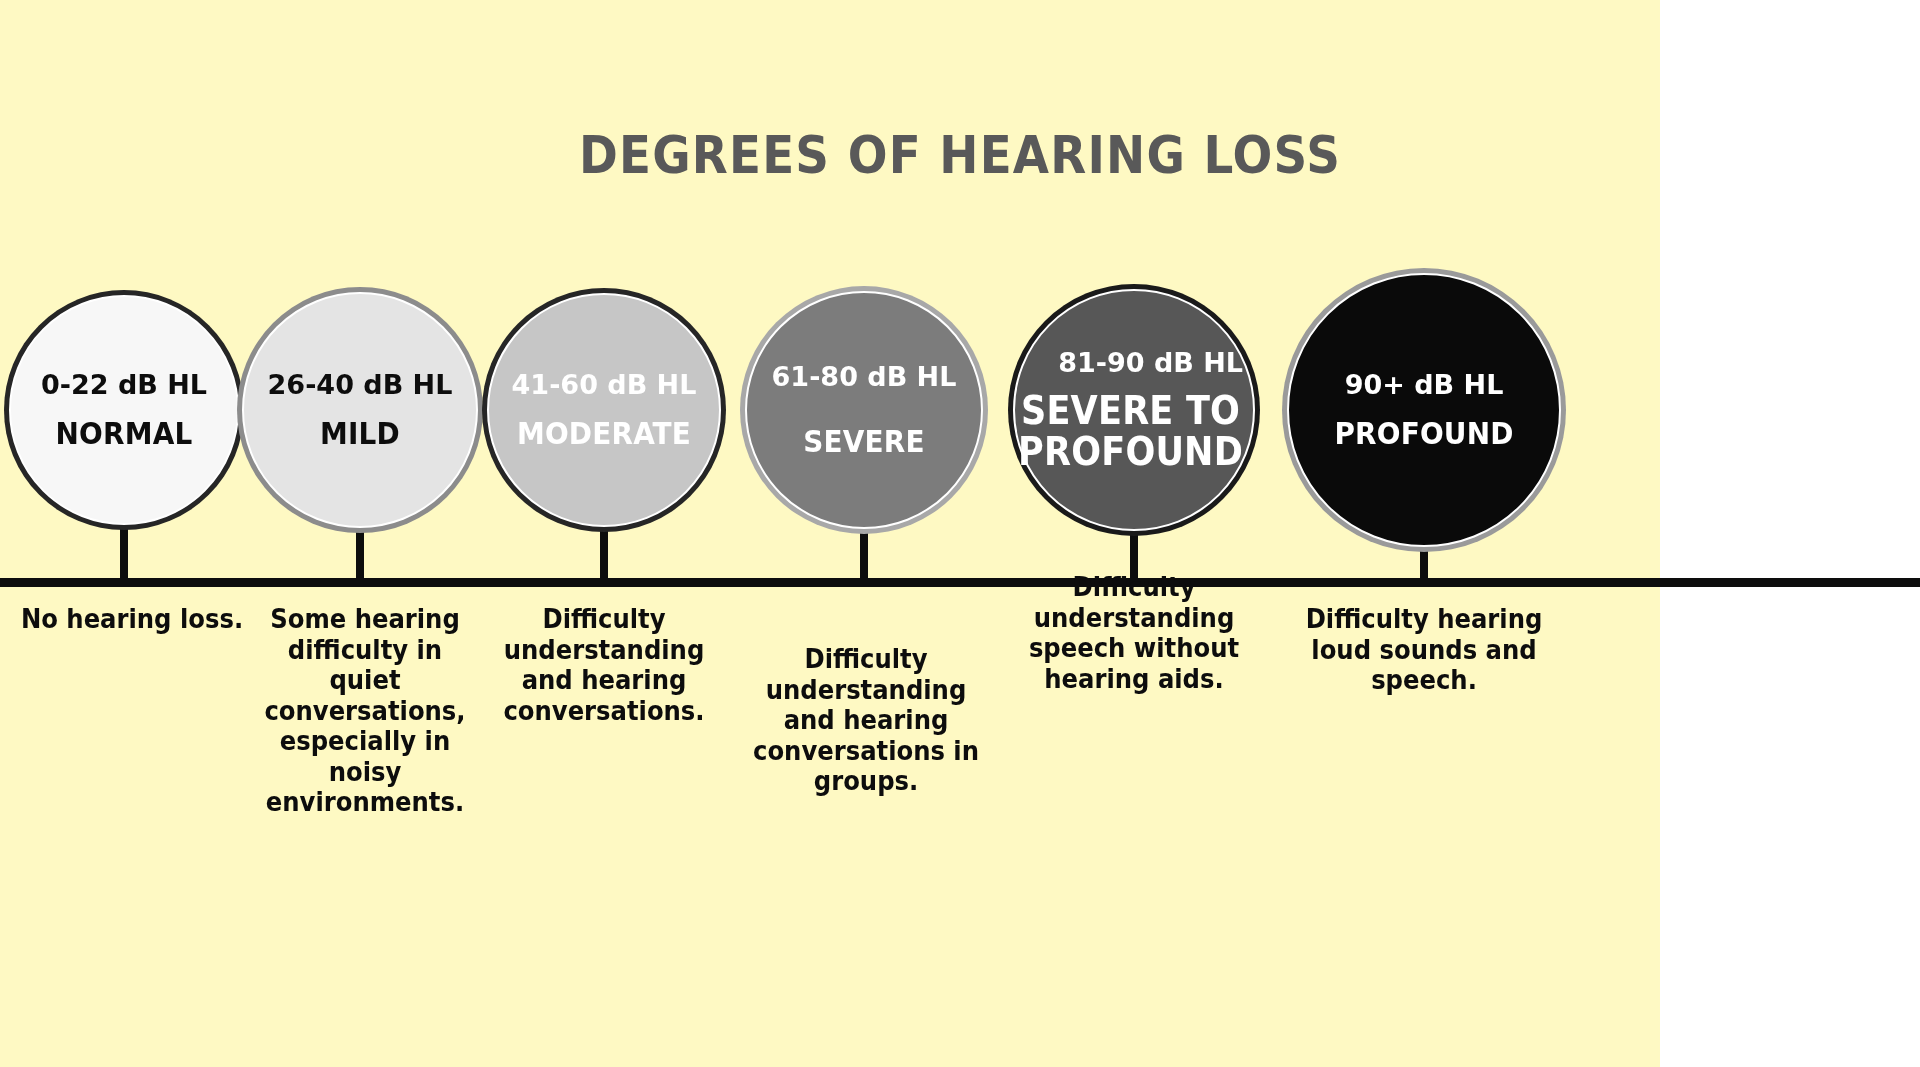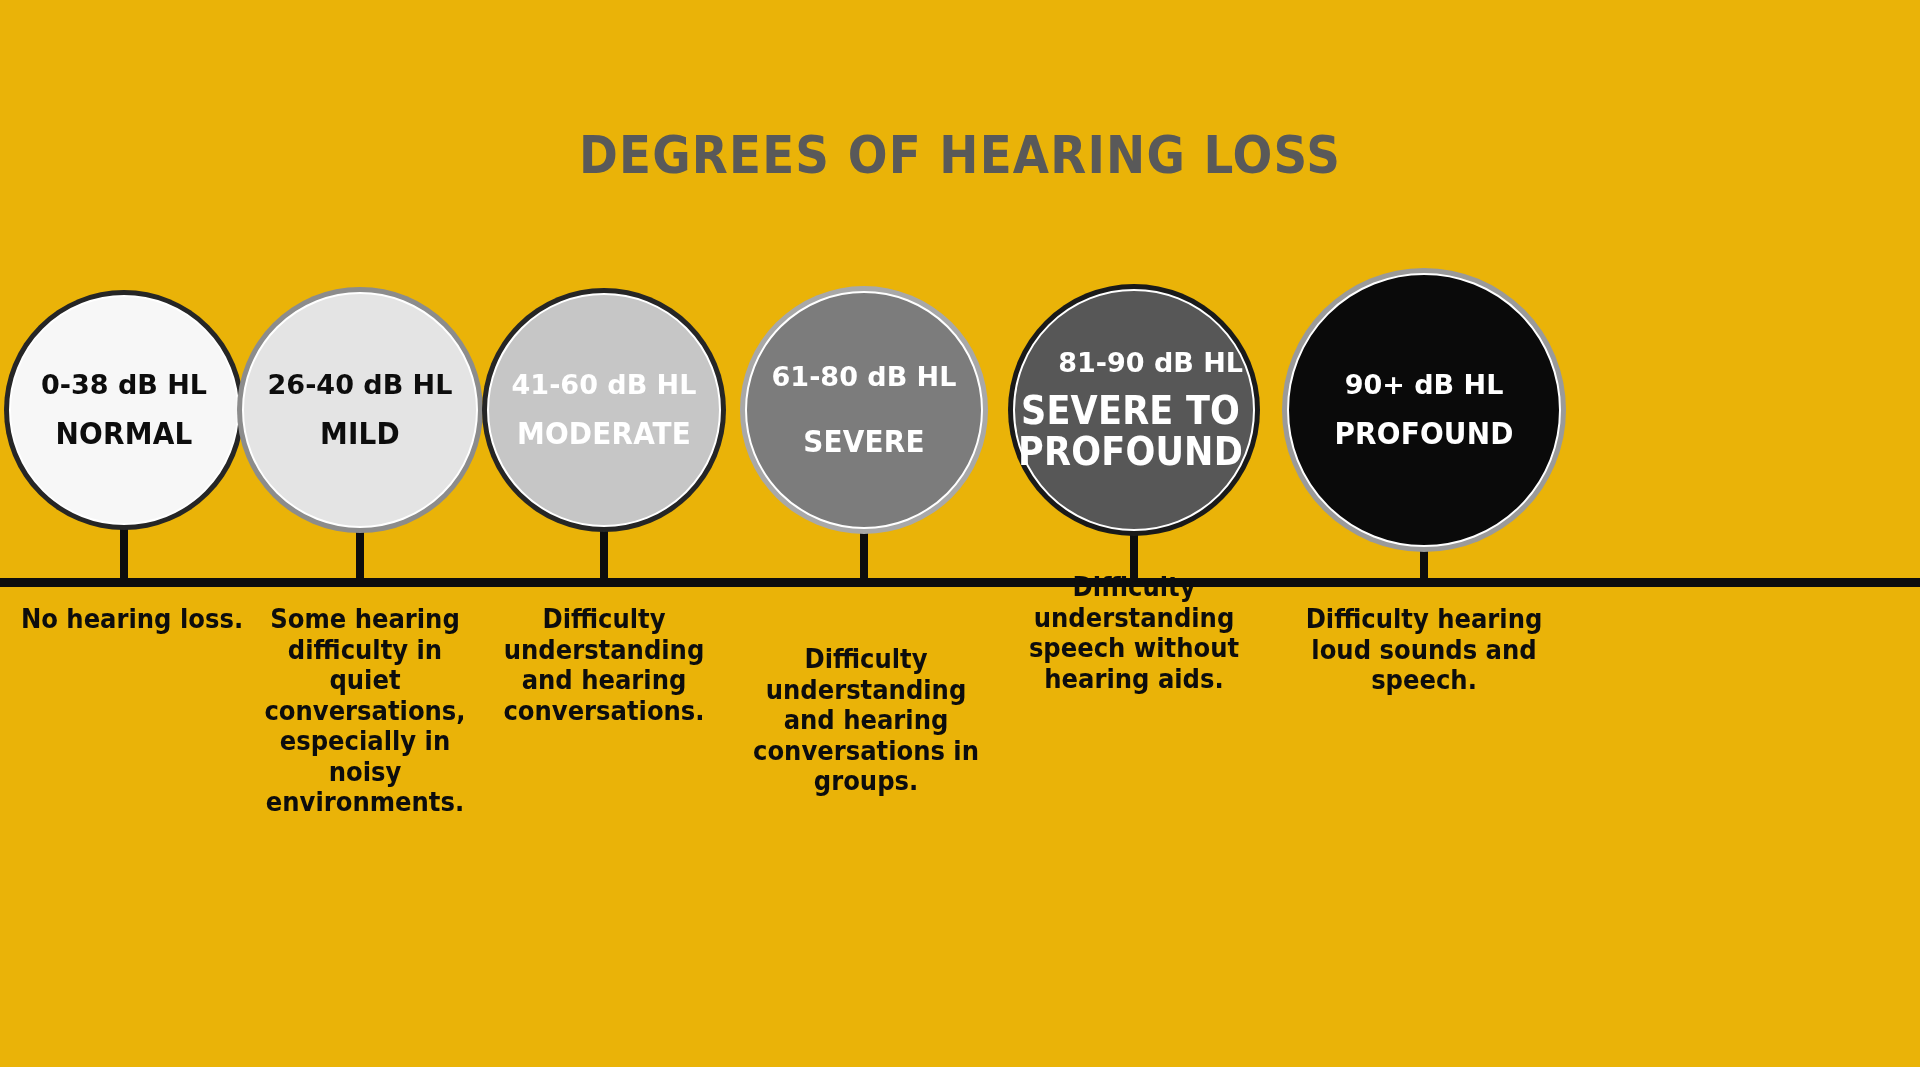--- a/index.html
+++ b/index.html
@@ -10,23 +10,23 @@
   body {
     width: 1920px;
     height: 1067px;
     overflow: hidden;
     font-family: "DejaVu Sans", sans-serif;
     -webkit-font-smoothing: antialiased;
   }
 
   #infographic {
     position: relative;
-    width: 1920px;
+    width: 1660px;
     height: 1067px;
-    background: #eab308;
+    background: #fef9c3;
   }
 
   
   #title {
     position: absolute;
     top: 128px;
     left: 0;
     width: 1920px;
     text-align: center;
     font-family: "DejaVu Sans Condensed", "Liberation Sans Narrow", "Liberation Sans", sans-serif;
@@ -119,21 +119,21 @@
 <body>
 
 <div id="infographic">
 
   <div id="title">DEGREES OF HEARING LOSS</div>
 
   <div id="nodes-layer">
       <div class="stem" style="left: 120px; top: 522px; height: 60px;"></div>
       <div class="circle-outer" style="left: 4px; top: 290px; width: 240px; height: 240px; background: rgb(38, 38, 38);">
         <div class="circle-inner" style="background: rgb(247, 247, 247); color: rgb(13, 13, 13);">
-          <div class="db-label">0-38 dB HL</div>
+          <div class="db-label">0-22 dB HL</div>
           <div class="degree-label">NORMAL</div>
         </div>
       </div>
       <div class="stem" style="left: 356px; top: 525px; height: 57px;"></div>
       <div class="circle-outer" style="left: 237px; top: 287px; width: 246px; height: 246px; background: rgb(140, 140, 140);">
         <div class="circle-inner" style="background: rgb(228, 228, 228); color: rgb(13, 13, 13);">
           <div class="db-label">26-40 dB HL</div>
           <div class="degree-label">MILD</div>
         </div>
       </div>

